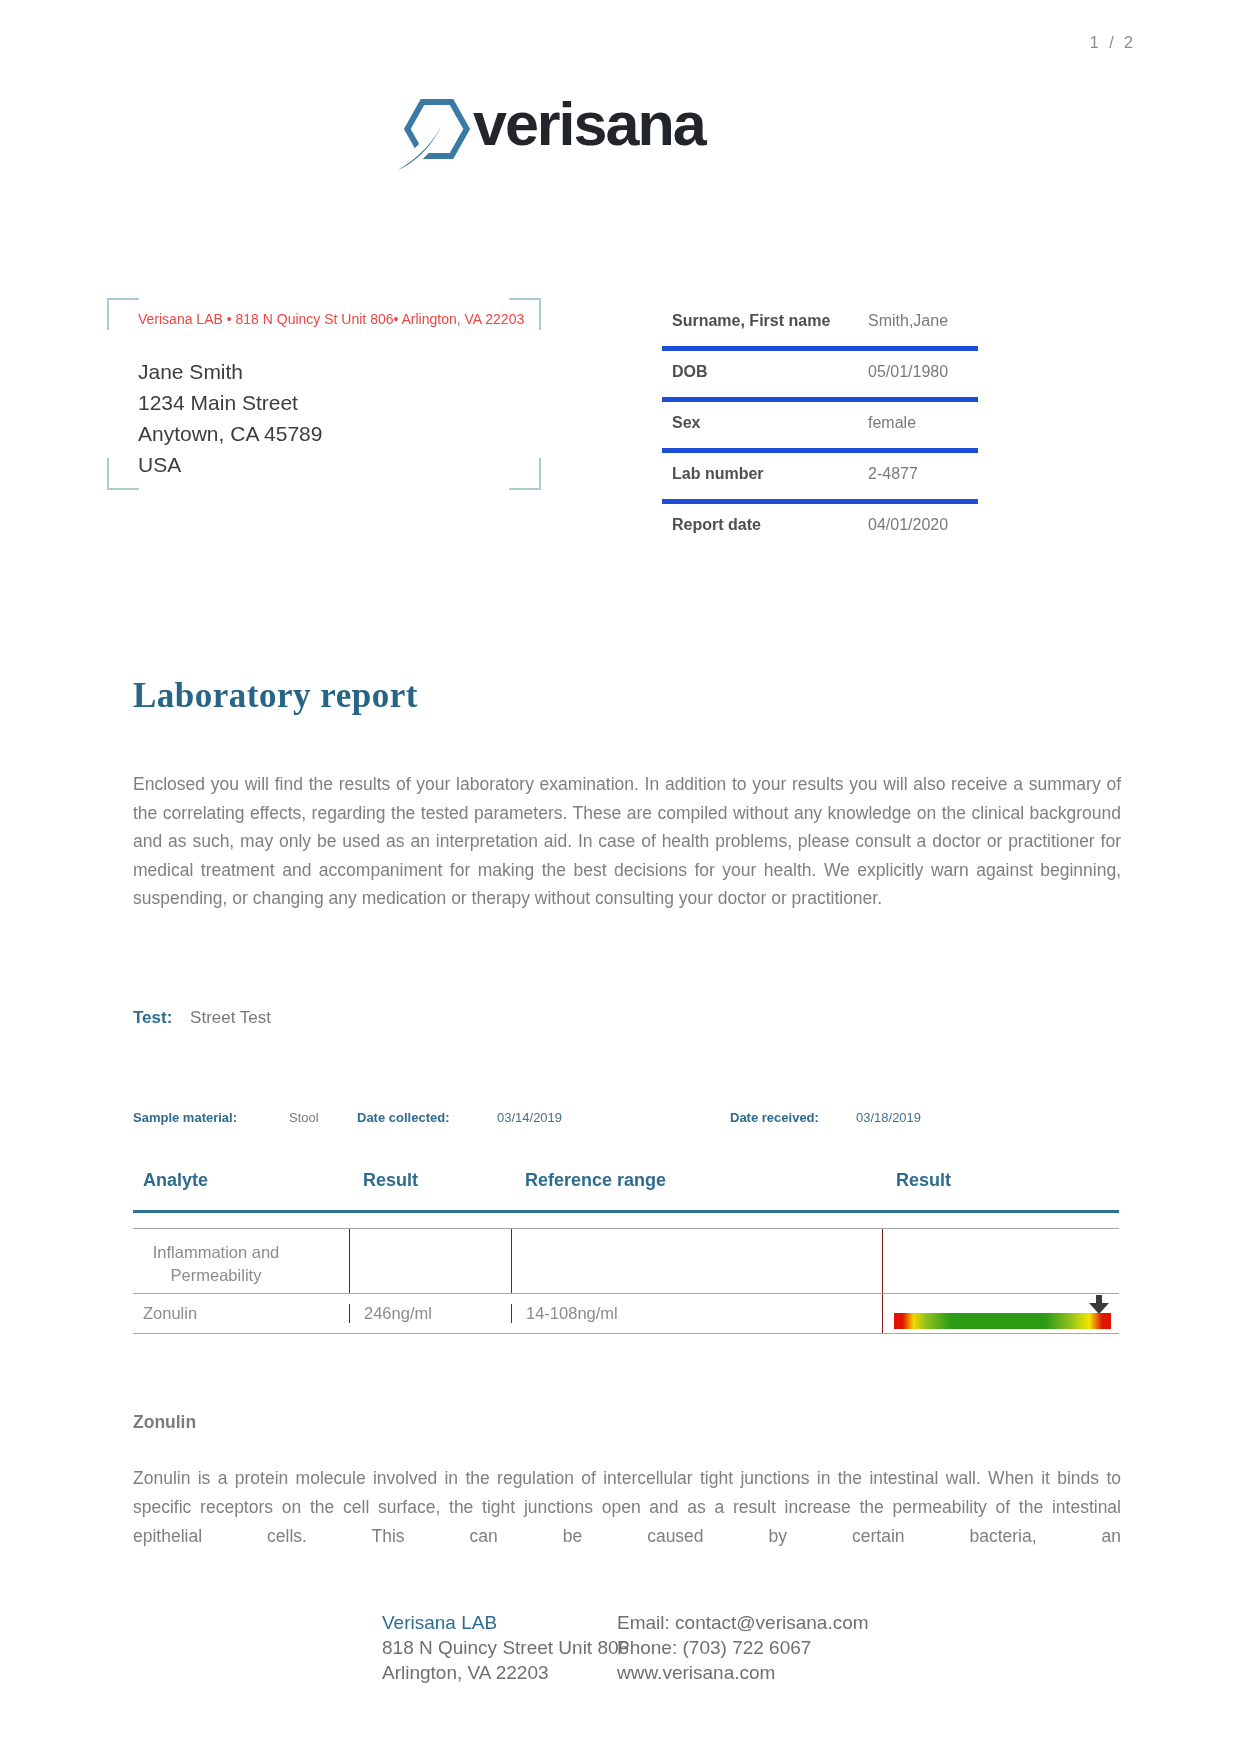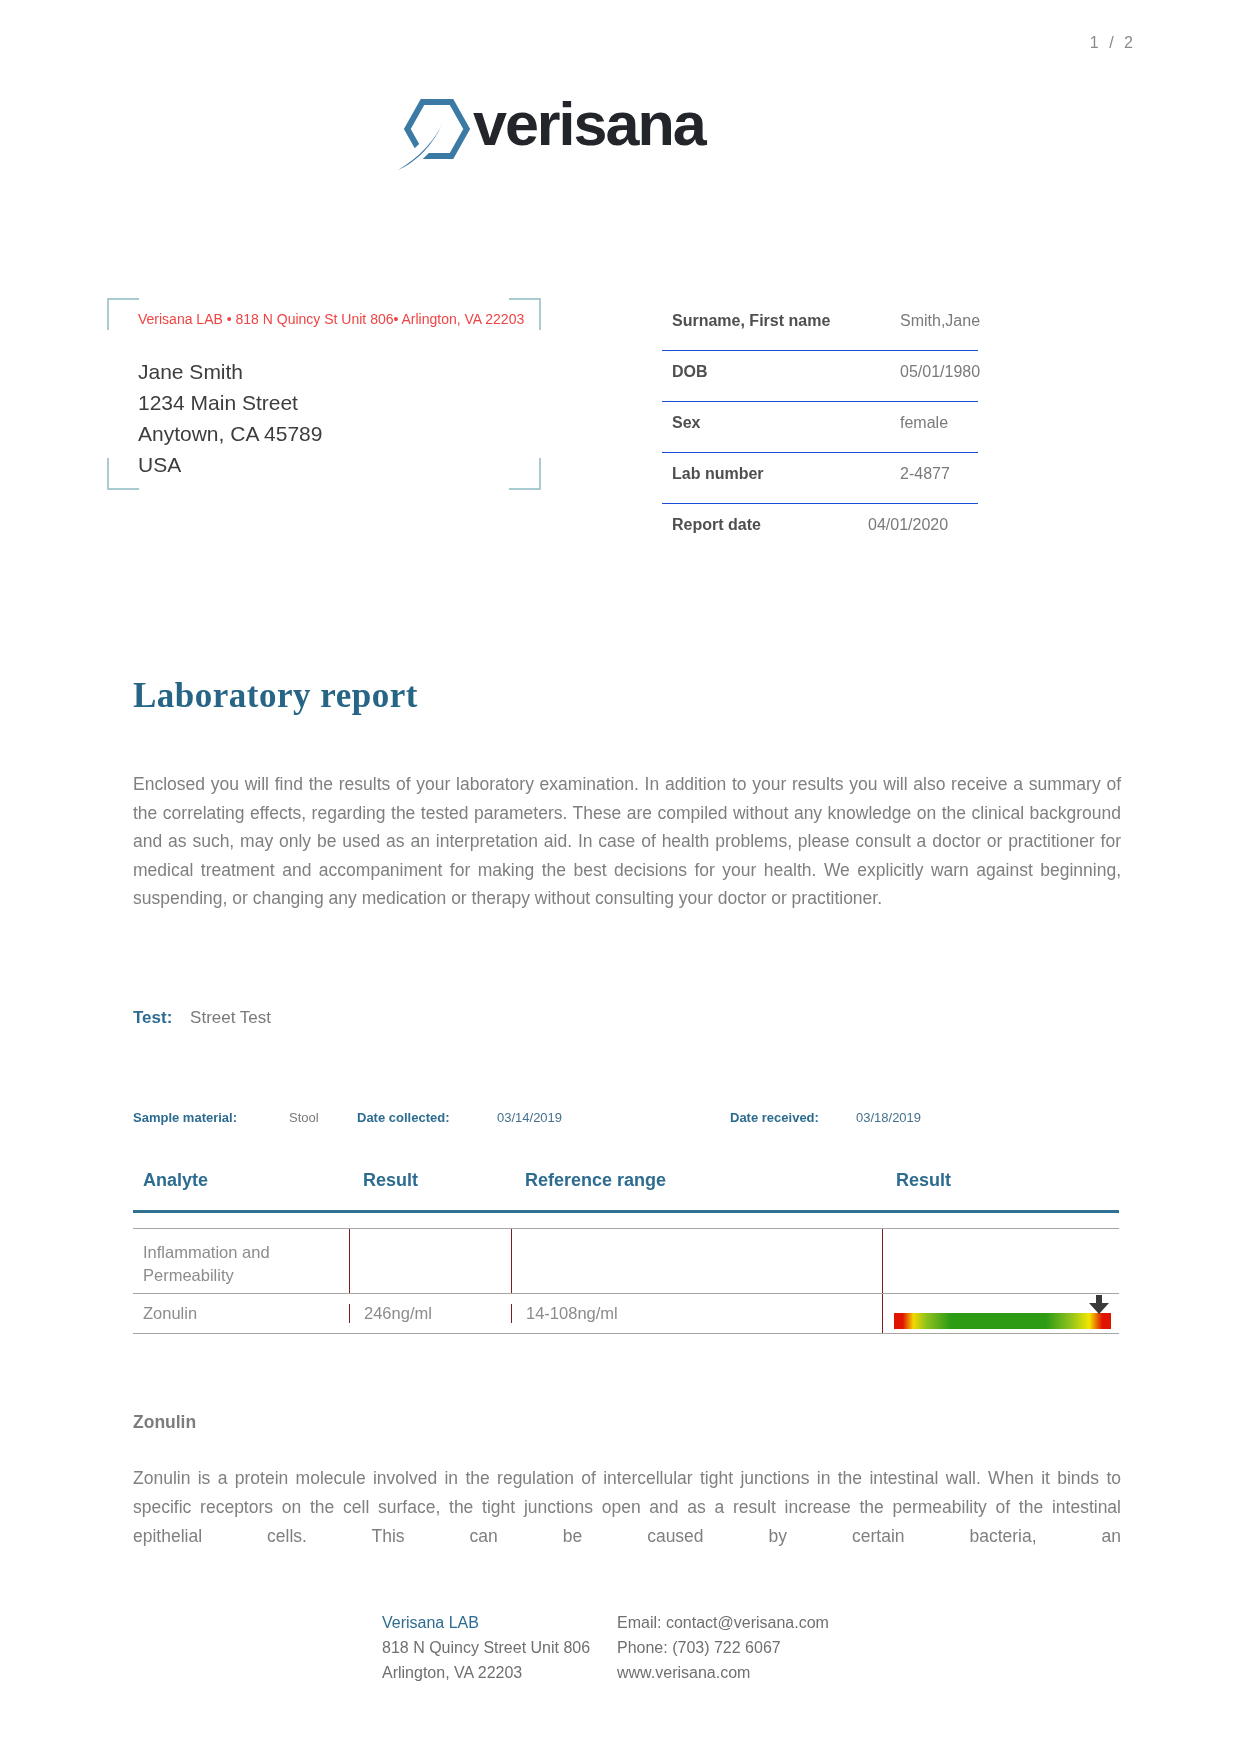--- a/index.html
+++ b/index.html
@@ -20,21 +20,21 @@
   .corner.tl{left:0;top:0;border-left-width:2px;border-top-width:2px;}
   .corner.tr{right:0;top:0;border-right-width:2px;border-top-width:2px;}
   .corner.bl{left:0;bottom:0;border-left-width:2px;border-bottom-width:2px;}
   .corner.br{right:0;bottom:0;border-right-width:2px;border-bottom-width:2px;}
   .sender{position:absolute;left:31px;top:13px;font-size:14px;color:#ef4444;white-space:nowrap;}
   .recipient{position:absolute;left:31px;top:58px;font-size:21px;color:#3d3d3d;line-height:31px;}
 
   
   .patient{position:absolute;left:662px;top:300px;width:316px;font-size:16px;}
   .patient .prow{display:flex;height:51px;box-sizing:border-box;padding-top:12px;}
-  .patient .prow.lined{border-bottom:1px solid #1d4ed8;gap:32px;}
+  .patient .prow.lined{border-bottom:5px solid #1d4ed8;}
   .patient .plabel{flex:0 0 206px;font-weight:700;color:#4f4f4f;padding-left:10px;box-sizing:border-box;}
   .patient .pvalue{color:#7a7a7a;}
 
   .title{position:absolute;left:133px;top:676px;font-family:"Liberation Serif", serif;
          font-weight:700;font-size:35px;color:#266586;letter-spacing:0.5px;}
 
   .intro{position:absolute;left:133px;top:770px;width:988px;font-size:17.5px;color:#7f7f7f;
          line-height:28.5px;text-align:justify;}
 
   .testline{position:absolute;left:133px;top:1008px;font-size:17px;}
@@ -49,32 +49,32 @@
   .rtable{position:absolute;left:133px;top:1170px;width:986px;}
   .rt-header{display:flex;height:40px;font-size:18px;font-weight:700;color:#2d6c90;align-items:flex-start;}
   .c1{width:216px;box-sizing:border-box;padding-left:10px;}
   .c2{width:162px;box-sizing:border-box;padding-left:14px;}
   .c3{width:371px;box-sizing:border-box;padding-left:14px;}
   .c4{width:237px;box-sizing:border-box;padding-left:14px;position:relative;}
   .rt-blueline{height:3px;background:#2f7093;}
   .rt-spacer{height:15px;}
   .rt-row{display:flex;color:#8c8c8c;font-size:16.5px;}
   .rt-row .bcell{border-left:1px solid #7f1d1d;}
-  .rt-group{border-top:1px solid #a6a6a6;min-height:65px;box-sizing:border-box;line-height:23px;}
+  .rt-group{border-top:1px solid #a6a6a6;min-height:65px;box-sizing:border-box;line-height:23px;text-align:center;}
   .rt-group .c1{padding-top:12px;padding-right:60px;}
   .rt-main{border-top:1px solid #a6a6a6;border-bottom:1px solid #a6a6a6;height:39px;align-items:center;}
   .grad-bar{position:absolute;left:11px;bottom:4px;width:217px;height:16px;
             background:linear-gradient(to right,#e01400,#2e9b15,#e01400);}
   .marker{position:absolute;left:205px;bottom:19px;width:22px;height:19px;}
 
   .analyte-title{position:absolute;left:133px;top:1412px;font-size:17.5px;font-weight:700;color:#7c7c7c;}
   .analyte-body{position:absolute;left:133px;top:1464px;width:988px;font-size:17.5px;color:#7f7f7f;
                 line-height:29px;text-align:justify;text-align-last:justify;}
 
-  .footer{position:absolute;top:1610px;font-size:16px;line-height:25px;color:#6f6f6f;}
+  .footer{position:absolute;top:1610px;font-size:19px;line-height:25px;color:#6f6f6f;}
   .footer.lab{left:382px;}
   .footer.contact{left:617px;}
   .footer .lab-name{color:#2d6c90;}
 </style>
 </head>
 <body>
 
 <div class="page">
 
   <div class="pagenum">1 / 2</div>

